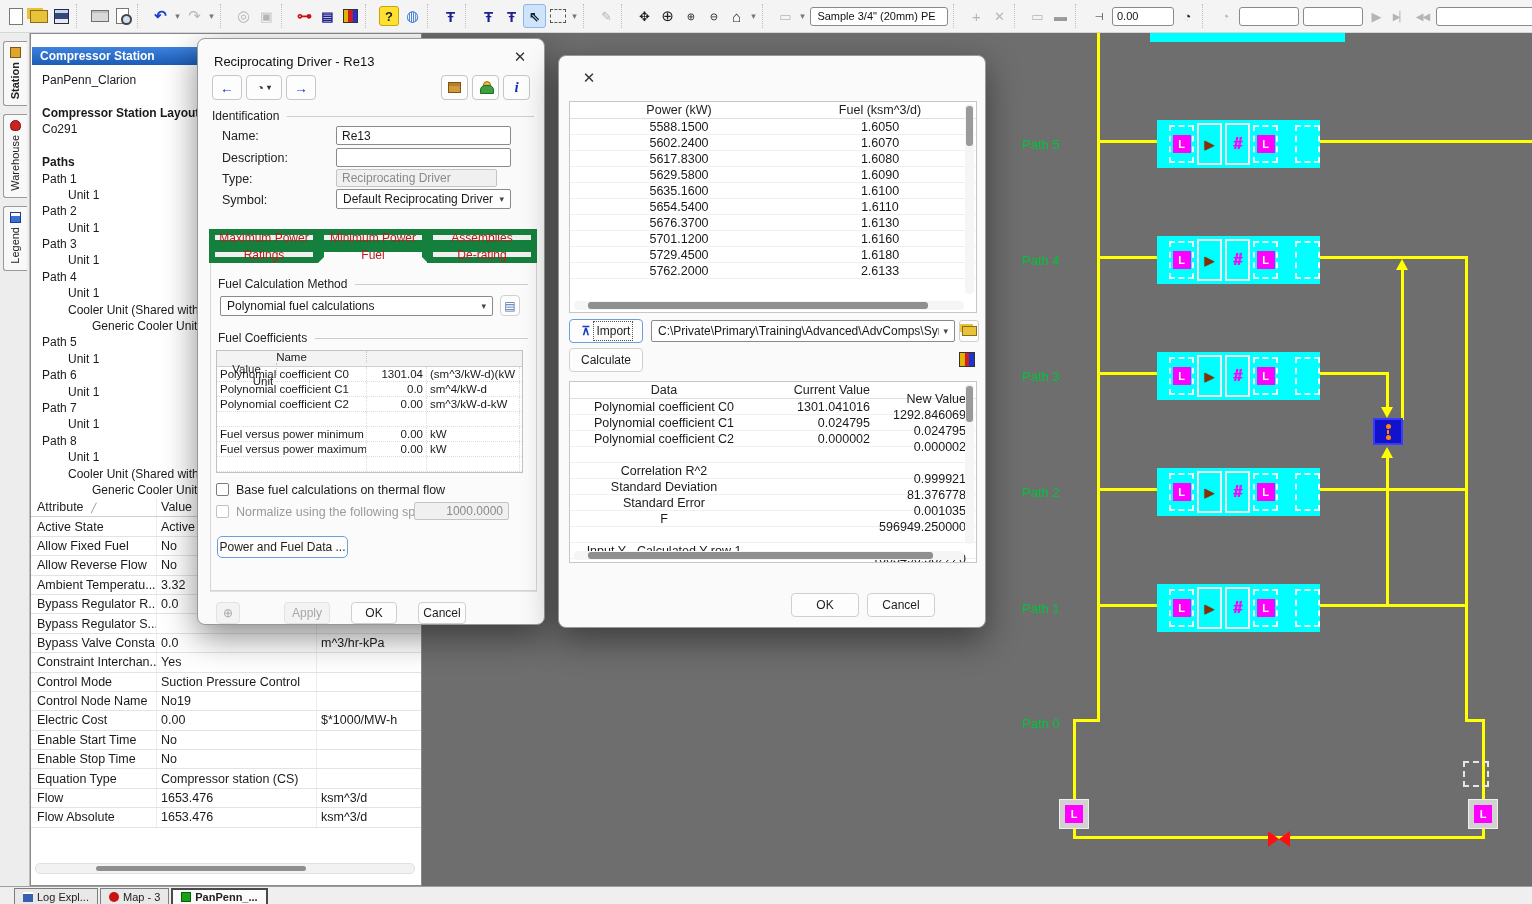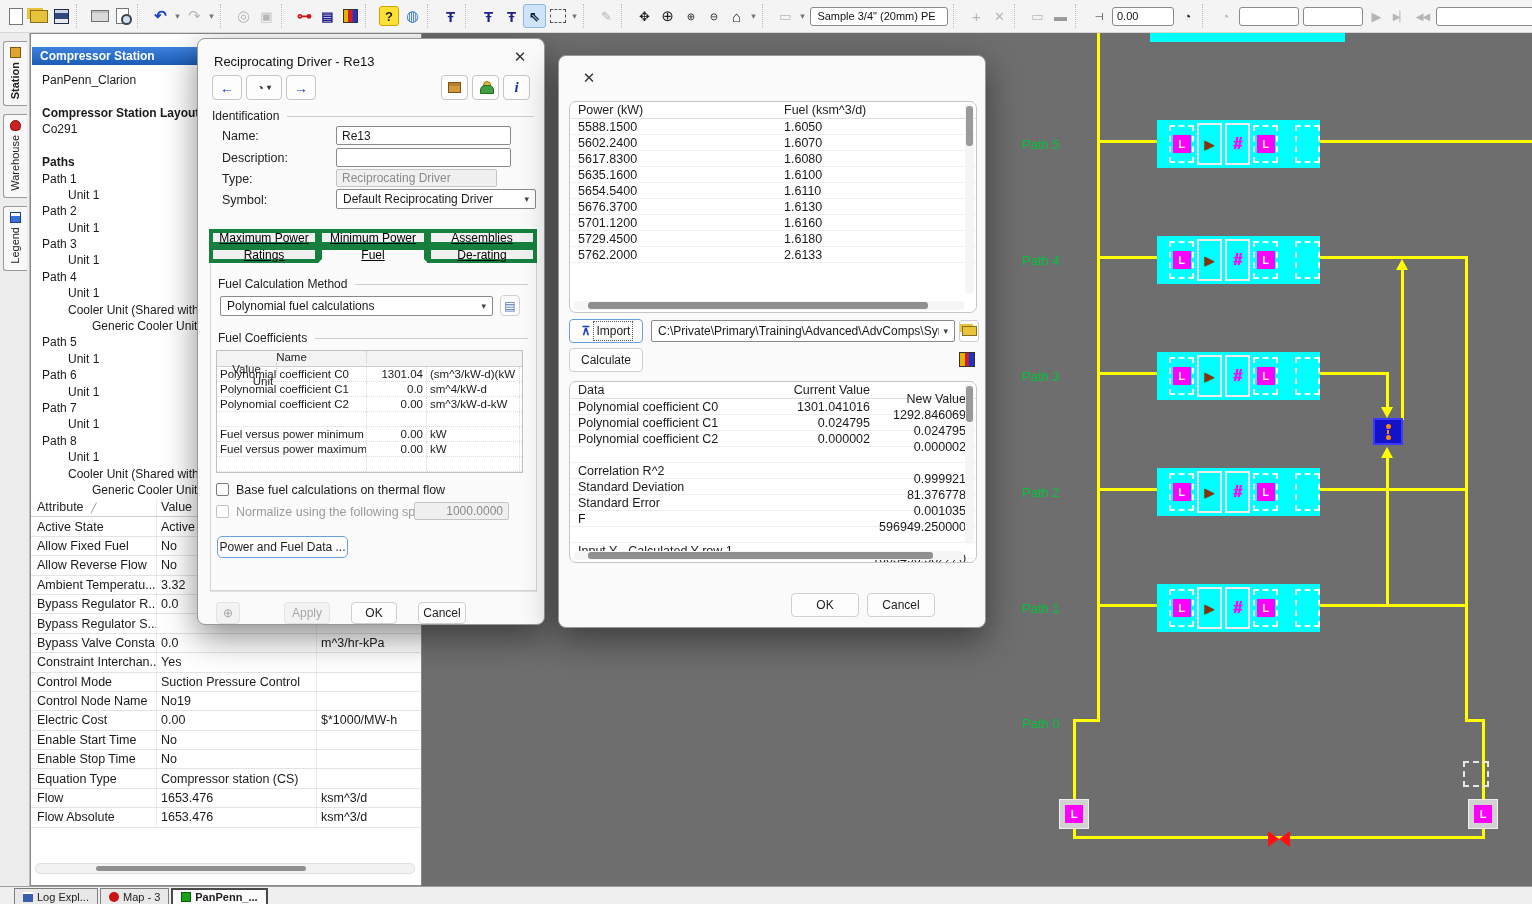--- a/index.html
+++ b/index.html
@@ -151,38 +151,38 @@
     border:1px solid #c6c6c6; border-radius:4px; display:flex; align-items:center; justify-content:center; }
   .pkg-ico { width:13px; height:11px; background:#d29a3a; border:1px solid #7a5410; box-shadow:inset 0 3px 0 #b5812a; }
   .person-ico { width:11px; height:13px; position:relative; }
   .person-ico::before { content:""; position:absolute; left:3px; top:0; width:6px; height:6px;
     border-radius:50%; background:#e8b43a; border:1px solid #9a7313; }
   .person-ico::after { content:""; position:absolute; left:0; bottom:0; width:12px; height:7px;
     border-radius:5px 5px 0 0; background:#3f9e3f; border:1px solid #1f6e1f; }
   .info-ico { font-family:"Liberation Serif", serif; font-weight:bold; font-style:italic;
     color:#1a2fae; font-size:15px; }
   .tabs-row { position:absolute; left:12px; width:327px; height:17px; display:flex; }
-  .tab { flex:1; border:4px solid #15803d; background:#f0f0f0; display:flex; align-items:center;
-    justify-content:center; font-size:12px; color:#000000; margin-left:-1px;text-decoration:underline; }
+  .tab { flex:1; border:6px solid #15803d; background:#f0f0f0; display:flex; align-items:center;
+    justify-content:center; font-size:12px; color:#b91c1c; margin-left:-1px; }
   .tab.active { background:#fbfbfb; border-bottom-color:#fbfbfb; }
   #tab-frame { position:absolute; left:12px; top:224px; width:327px; height:328px;
     border:1px solid #d6d6d6; border-top:none; background:#fbfbfb; }
   .ctable { position:absolute; border:1px solid #c2c2c2; background:#fff; font-size:11.5px; }
   .ctable .hrow { display:flex; height:16px; background:#f3f3f3; border-bottom:1px solid #cfcfcf;flex-direction:column; }
   .ctable .hrow div { display:flex; align-items:center; justify-content:center; color:#222;
     border-right:1px dotted #c9c9c9; }
   .ctable .drow { display:flex; height:15px; border-bottom:1px dotted #dcdcdc; }
   .ctable .drow div { display:flex; align-items:center; border-right:1px dotted #dcdcdc;
     padding:0 3px; overflow:hidden; white-space:nowrap; }
   .cc1 { width:150px; } .cc2 { width:60px; justify-content:flex-end; } .cc3 { width:93px; }
 
   
   #dlg2 { left:558px; top:55px; width:428px; height:573px; z-index:30; }
-  .wtable { position:absolute; border:1px solid #c6c6c6; border-radius:7px; background:#fff;
-    font-size:12.5px; overflow:hidden; }
+  .wtable { position:absolute; border:1px solid #c6c6c6; border-radius:0; background:#fff;
+    font-size:12.5px; overflow:hidden;text-align:center; }
   .wtable .whead { display:flex; height:17px; align-items:center; color:#222;
     border-bottom:1px solid #e0e0e0; }
   .wtable .wrow { display:flex; height:16px; align-items:center; border-bottom:1px solid #f0f0f0; }
   .vsb { position:absolute; top:2px; right:2px; width:9px; border-radius:4px; background:#f5f5f5; }
   .vsb .vthumb { position:absolute; left:1px; width:7px; background:#9a9a9a; border-radius:3px; }
   .hsb { position:absolute; height:9px; background:#f5f5f5; border-radius:4px; }
   .hsb .hthumb { position:absolute; top:1px; height:7px; background:#8f8f8f; border-radius:3px; }
   .p-c1 { width:210px; padding-left:8px; } .p-c2 { flex:1; padding-left:4px; }
   .d-c1 { width:180px; padding-left:8px; }
   .d-c2 { width:120px; display:flex; justify-content:flex-end; }
@@ -997,21 +997,21 @@
   <div class="grp-line" style="left:14px;top:70px;width:322px">
     <span>Identification</span>
   </div>
   <span class="fld-label" style="left:24px;top:90px">Name:</span>
   <div class="tfield" style="left:138px;top:87px;width:175px;height:19px">Re13</div>
   <span class="fld-label" style="left:24px;top:112px">Description:</span>
   <div class="tfield" style="left:138px;top:109px;width:175px;height:19px"></div>
   <span class="fld-label" style="left:24px;top:133px">Type:</span>
   <div class="tfield dis" style="left:138px;top:130px;width:161px;height:18px">Reciprocating Driver</div>
   <span class="fld-label" style="left:24px;top:154px">Symbol:</span>
-  <div class="sel-box" style="left:138px;top:150px;width:200px;height:20px">
+  <div class="sel-box" style="left:138px;top:150px;width:175px;height:20px">
     <span class="txt">Default Reciprocating Driver</span>
     <span class="caret">▾</span>
   </div>
 
   <div class="tabs-row" style="top:190px">
 
       <div class="tab">
         <span>Maximum Power</span>
       </div>
 
@@ -1144,20 +1144,24 @@
         <div class="wrow">
           <div class="p-c1">5602.2400</div>
           <div class="p-c2">1.6070</div>
         </div>
 
         <div class="wrow">
           <div class="p-c1">5617.8300</div>
           <div class="p-c2">1.6080</div>
         </div>
 
+        <div class="wrow">
+          <div class="p-c1">5629.5800</div>
+          <div class="p-c2">1.6090</div>
+        </div>
 
         <div class="wrow">
           <div class="p-c1">5635.1600</div>
           <div class="p-c2">1.6100</div>
         </div>
 
         <div class="wrow">
           <div class="p-c1">5654.5400</div>
           <div class="p-c2">1.6110</div>
         </div>

